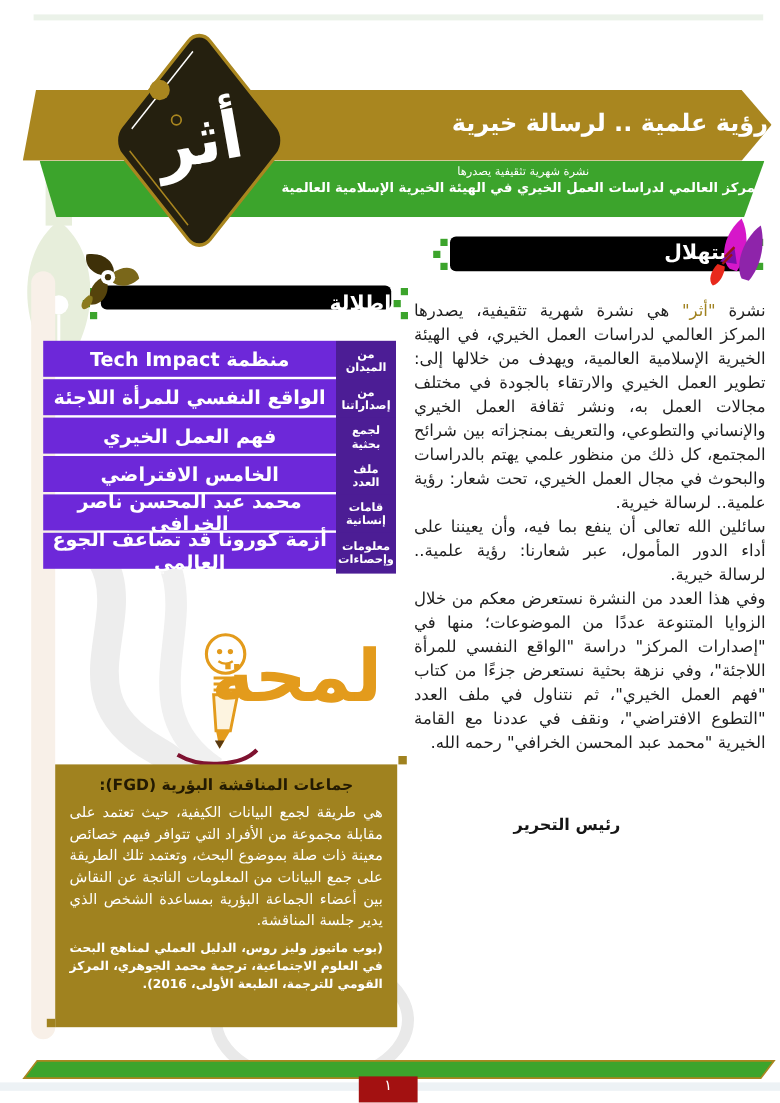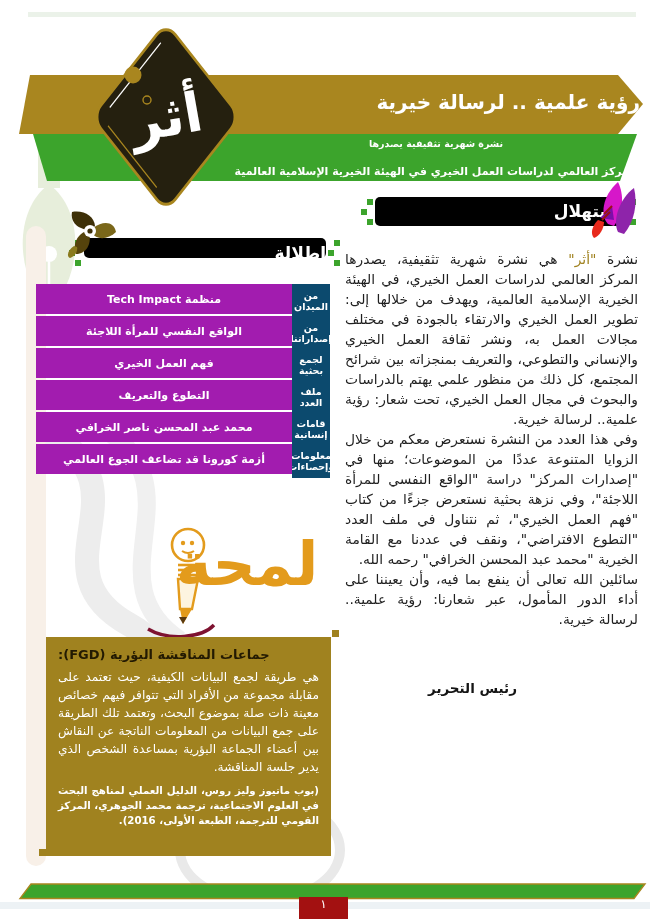--- a/index.html
+++ b/index.html
@@ -25,21 +25,21 @@
   .gold-title {
     position:absolute; z-index:2; left:250px; top:90px; width:390px;
     text-align:right; color:#fff; font-weight:bold; font-size:20px;
   }
   .green-band {
     position:absolute; z-index:2; left:0; top:134px; width:650px; height:47px;
     background:#3CA42C;
     clip-path: polygon(33px 0, 637px 0, 620px 100%, 47px 100%);
   }
   .green-band-text { position:absolute; z-index:3; left:230px; top:138px; width:412px; text-align:center; color:#fff; }
-  .gb-l1 { font-size:9.5px; font-weight:bold; margin-bottom:16px;text-align:center; }
+  .gb-l1 { font-size:9.5px; font-weight:normal; margin-bottom:1px;text-align:center; }
   .gb-l2 { font-size:11px; font-weight:bold; margin-bottom:3px; }
   .gb-l3 { font-size:10px; font-weight:bold; }
   
   .logo-wrap { position:absolute; z-index:4; left:88px; top:20px; width:156px; height:194px; }
   .logo-word {
     position:absolute; left:0; top:0; width:156px; height:194px;
     display:flex; align-items:center; justify-content:center;
     color:#fff; font-size:54px; font-weight:bold;
     transform: rotate(-10deg);
   }
@@ -60,39 +60,39 @@
     position:absolute; z-index:2; left:345px; top:249px; width:293px;
     font-size:13.8px; line-height:20px; color:#1f1f1f; text-align:justify;
   }
   .istihlal-text p { margin:0; }
   .brand-word { color:#A0821F; }
   .signature { position:absolute; z-index:2; left:428px; top:680px; font-size:13.5px; font-weight:bold; color:#151515; }
   
   .toc { position:absolute; z-index:2; left:36px; top:284px; width:294px; }
   .toc-row { display:flex; height:30px; margin-bottom:2px; }
   .toc-cat {
-    width:38px; background:#0c4a6e; color:#fff; font-weight:bold; font-size:9.5px;
+    width:50px; background:#4c1d95; color:#fff; font-weight:bold; font-size:9.5px;
     display:flex; align-items:center; justify-content:center; text-align:center; line-height:11px; padding:17px;
   }
   .toc-title {
-    flex:1; background:#a21caf; color:#fff; font-weight:bold; font-size:11px;
+    flex:1; background:#6d28d9; color:#fff; font-weight:bold; font-size:16px;
     display:flex; align-items:center; justify-content:center; text-align:center; padding:0 6px;
   }
   
   .lamha-svg { position:absolute; z-index:2; left:130px; top:521px; }
   .lamha-word {
     position:absolute; z-index:2; left:176px; top:534px;
     font-size:60px; font-weight:bold; color:#E39B1C; line-height:1;
   }
   
   .fgd-box {
     position:absolute; z-index:2; left:46px; top:637px; width:285px; height:219px;
     background:#A0821F; padding:10px 12px; overflow:hidden;
   }
-  .fgd-title { color:#231A02; font-weight:bold; font-size:13px; text-align:left; margin-bottom:6px; }
+  .fgd-title { color:#231A02; font-weight:bold; font-size:13px; text-align:center; margin-bottom:6px; }
   .fgd-body { color:#ffffff; font-size:12.2px; line-height:18px; text-align:justify; }
   .fgd-footnote { color:#fff; font-size:10.2px; line-height:15px; font-weight:bold; text-align:justify; margin-top:7px; }
   .notch { position:absolute; z-index:2; width:7px; height:7px; background:#A0821F; }
   .notch-tr { left:332px; top:630px; }
   .notch-bl { left:39px;  top:849px; }
   
   .footer-strip { position:absolute; z-index:1; left:0; top:902px; width:650px; height:7px; background:#EDF2F5; }
   .footer-bar-svg { position:absolute; z-index:2; left:0; top:883px; }
   .page-num {
     position:absolute; z-index:3; left:299px; top:897px; width:49px; height:22px;
@@ -156,22 +156,22 @@
     <path d="M30,48 C22,40 24,20 40,6 C46,18 46,36 36,50 Z" fill="#D617C9"></path>
     <path d="M40,56 C34,44 42,22 56,12 C60,28 56,46 46,58 Z" fill="#8E24AA"></path>
     <path d="M22,42 L34,30 L36,44 Z" fill="#7B0FA8"></path>
     <path d="M20,44 C14,50 12,58 16,62 C22,60 26,52 26,46 Z" fill="#E8291C"></path>
     <line x1="26" y1="38" x2="34" y2="30" stroke="#9C1111" stroke-width="2"></line>
     <line x1="24" y1="44" x2="32" y2="36" stroke="#9C1111" stroke-width="2"></line>
   </svg>
 
   <div class="istihlal-text">
     <p><span>نشرة </span><span class="brand-word">"أثر"</span><span> هي نشرة شهرية تثقيفية، يصدرها المركز العالمي لدراسات العمل الخيري، في الهيئة الخيرية الإسلامية العالمية، ويهدف من خلالها إلى: تطوير العمل الخيري والارتقاء بالجودة في مختلف مجالات العمل به، ونشر ثقافة العمل الخيري والإنساني والتطوعي، والتعريف بمنجزاته بين شرائح المجتمع، كل ذلك من منظور علمي يهتم بالدراسات والبحوث في مجال العمل الخيري، تحت شعار: رؤية علمية.. لرسالة خيرية.</span></p>
+    <p>سائلين الله تعالى أن ينفع بما فيه، وأن يعيننا على أداء الدور المأمول، عبر شعارنا: رؤية علمية.. لرسالة خيرية.</p>
     <p>وفي هذا العدد من النشرة نستعرض معكم من خلال الزوايا المتنوعة عددًا من الموضوعات؛ منها في "إصدارات المركز" دراسة "الواقع النفسي للمرأة اللاجئة"، وفي نزهة بحثية نستعرض جزءًا من كتاب "فهم العمل الخيري"، ثم نتناول في ملف العدد "التطوع الافتراضي"، ونقف في عددنا مع القامة الخيرية "محمد عبد المحسن الخرافي" رحمه الله.</p>
-    <p>سائلين الله تعالى أن ينفع بما فيه، وأن يعيننا على أداء الدور المأمول، عبر شعارنا: رؤية علمية.. لرسالة خيرية.</p>
   </div>
   <div class="signature">رئيس التحرير</div>
 
   <svg style="position:absolute;z-index:3;left:64px;top:206px;" width="54" height="52" viewBox="0 0 54 52">
     <path d="M27,24 C14,24 6,16 8,6 C20,4 30,10 31,20 Z" fill="#3E3008"></path>
     <path d="M29,22 C40,14 50,16 52,26 C44,34 32,34 28,27 Z" fill="#7A671A"></path>
     <path d="M25,27 C28,38 22,48 12,48 C8,38 14,28 22,25 Z" fill="#55430C"></path>
     <path d="M10,40 C4,44 2,50 6,52 C12,50 14,44 13,41 Z" fill="#8A7A1E"></path>
     <circle cx="26" cy="25" r="6" fill="#ffffff"></circle>
     <circle cx="26" cy="25" r="2.6" fill="#3E3008"></circle>
@@ -196,21 +196,21 @@
     <div class="toc-row">
       <div class="toc-cat">من إصداراتنا</div>
       <div class="toc-title">الواقع النفسي للمرأة اللاجئة</div>
     </div>
     <div class="toc-row">
       <div class="toc-cat">لجمع بحثية</div>
       <div class="toc-title">فهم العمل الخيري</div>
     </div>
     <div class="toc-row">
       <div class="toc-cat">ملف العدد</div>
-      <div class="toc-title">التطوع والتعريف</div>
+      <div class="toc-title">الخامس الافتراضي</div>
     </div>
     <div class="toc-row">
       <div class="toc-cat">قامات إنسانية</div>
       <div class="toc-title">محمد عبد المحسن ناصر الخرافي</div>
     </div>
     <div class="toc-row">
       <div class="toc-cat">معلومات وإحصاءات</div>
       <div class="toc-title">أزمة كورونا قد تضاعف الجوع العالمي</div>
     </div>
   </div>

